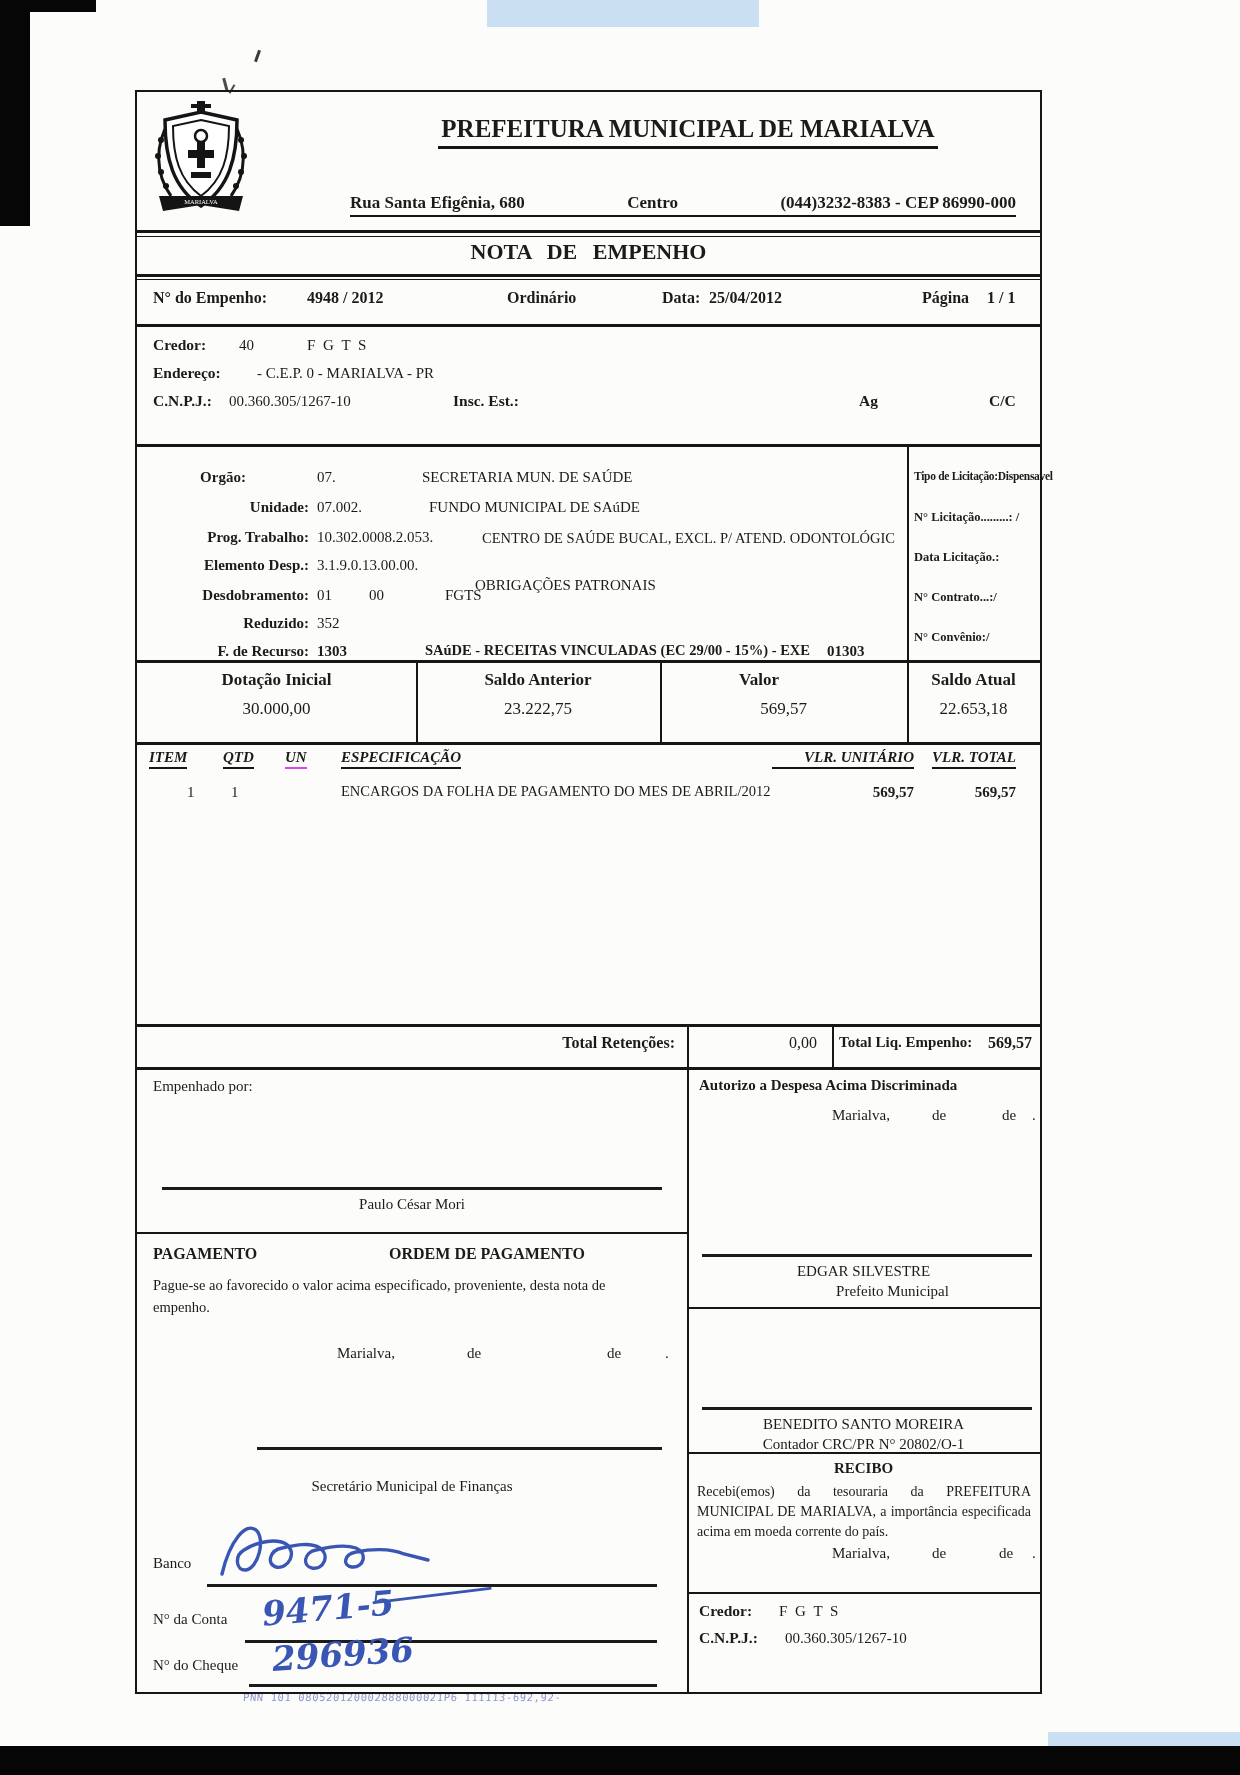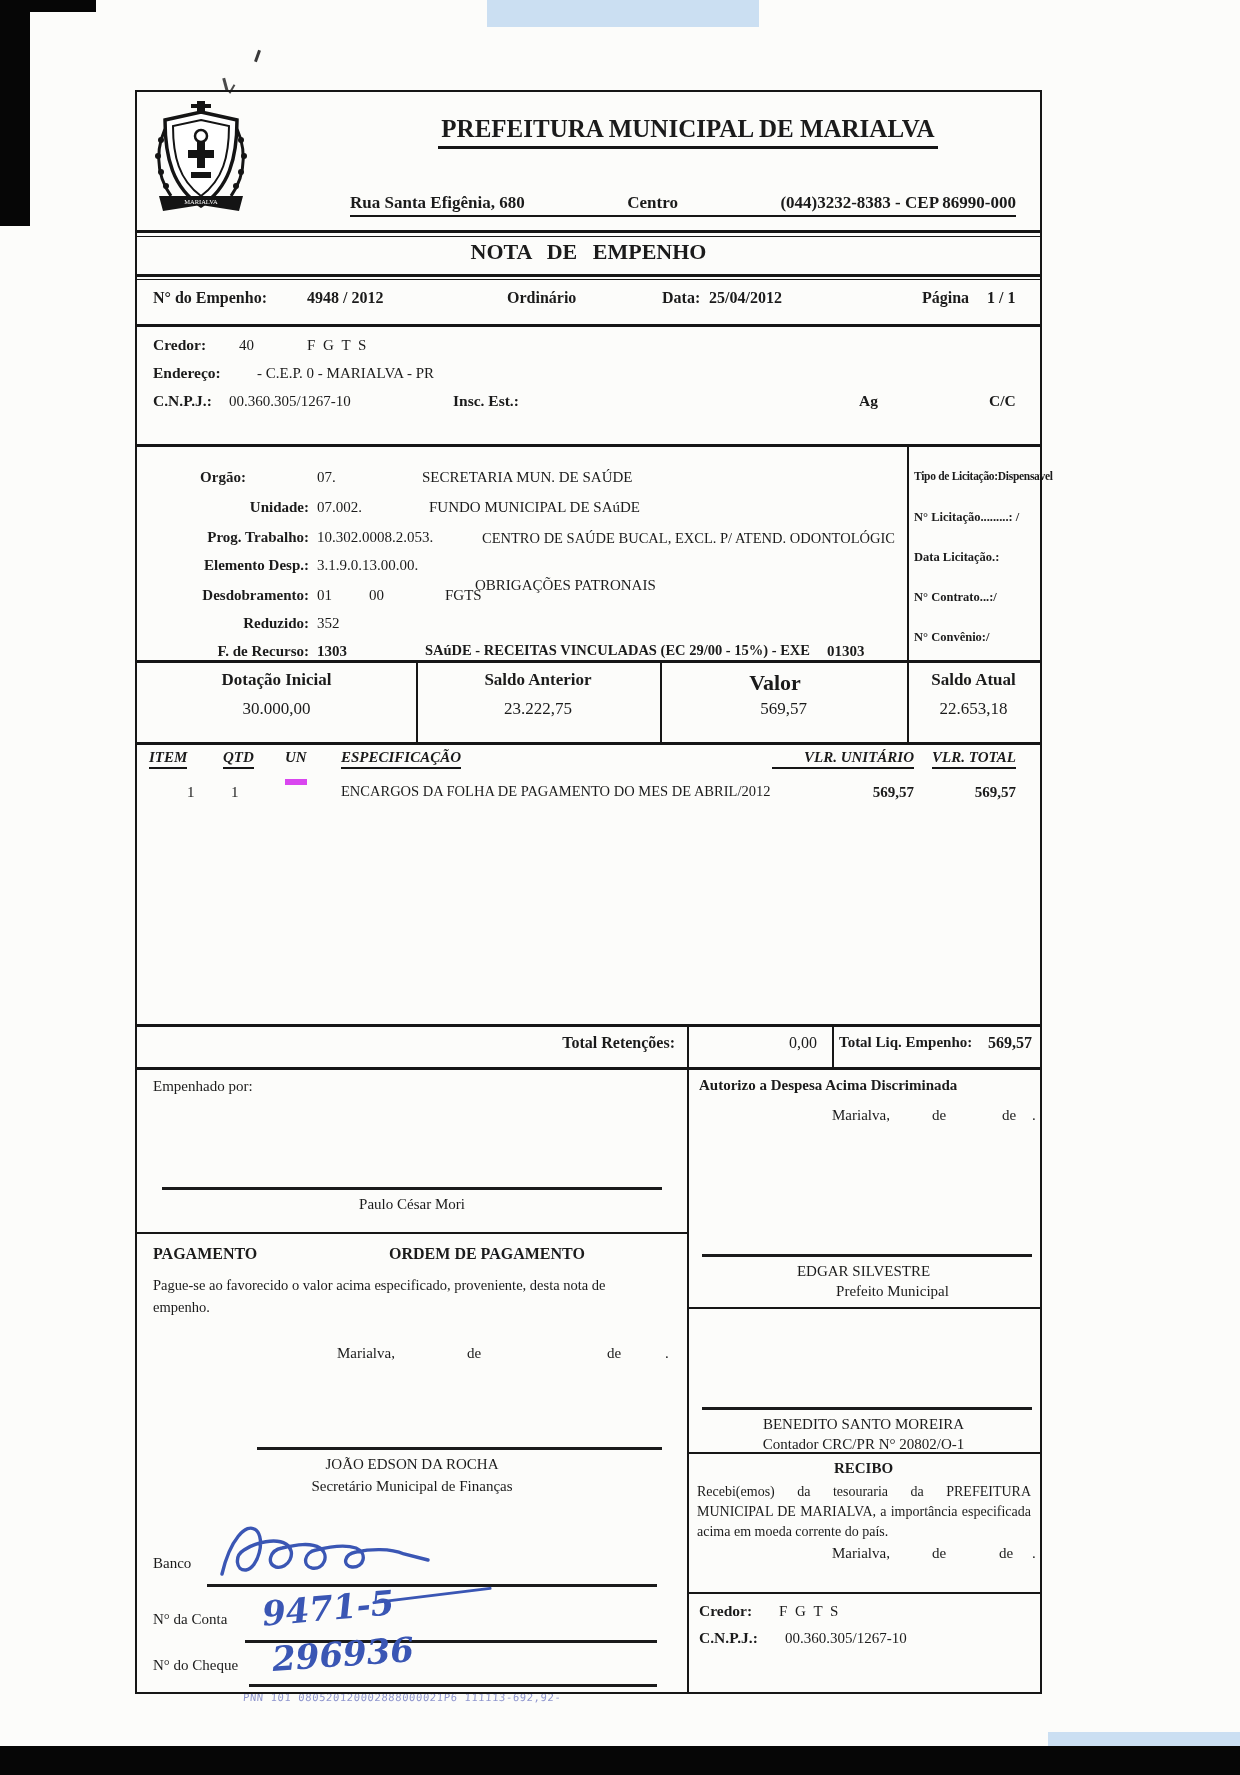--- a/index.html
+++ b/index.html
@@ -134,29 +134,29 @@
     <span class="t b" style="left:777px;top:538px;font-size:12.5px;">N° Convênio:/</span>
 
     <div class="hr" style="left:0;top:568px;width:903px;height:3px;"></div>
     <div class="vr" style="left:279px;top:568px;height:82px;"></div>
     <div class="vr" style="left:523px;top:568px;height:82px;"></div>
     <div class="vr" style="left:770px;top:568px;height:82px;"></div>
     <span class="t b ctr" style="left:0;top:578px;width:279px;font-size:17px;">Dotação Inicial</span>
     <span class="t ctr" style="left:0;top:607px;width:279px;font-size:17px;">30.000,00</span>
     <span class="t b ctr" style="left:279px;top:578px;width:244px;font-size:17px;">Saldo Anterior</span>
     <span class="t ctr" style="left:279px;top:607px;width:244px;font-size:17px;">23.222,75</span>
-    <span class="t b ctr" style="left:523px;top:578px;width:198px;font-size:22px;margin-left:16px;">Valor</span>
+    <span class="t b ctr" style="left:523px;top:578px;width:198px;font-size:17px;">Valor</span>
     <span class="t ctr" style="left:523px;top:607px;width:247px;font-size:17px;">569,57</span>
     <span class="t b ctr" style="left:770px;top:578px;width:133px;font-size:17px;">Saldo Atual</span>
     <span class="t ctr" style="left:770px;top:607px;width:133px;font-size:17px;">22.653,18</span>
     <div class="hr" style="left:0;top:650px;width:903px;height:3px;"></div>
 
     <span class="t b i" style="left:12px;top:656px;border-bottom:2px solid #161616;padding-bottom:1px;">ITEM</span>
     <span class="t b i" style="left:86px;top:656px;border-bottom:2px solid #161616;padding-bottom:1px;">QTD</span>
-    <span class="t b i" style="left:148px;top:656px;border-bottom:6px solid #d946ef;padding-bottom:13px;">UN</span>
+    <span class="t b i" style="left:148px;top:656px;border-bottom:2px solid #d946ef;padding-bottom:1px;">UN</span>
     <span class="t b i" style="left:204px;top:656px;border-bottom:2px solid #161616;padding-bottom:1px;">ESPECIFICAÇÃO</span>
     <span class="t b i" style="left:635px;top:656px;width:142px;text-align:right;border-bottom:2px solid #161616;padding-bottom:1px;">VLR. UNITÁRIO</span>
     <span class="t b i" style="left:795px;top:656px;width:84px;text-align:right;border-bottom:2px solid #161616;padding-bottom:1px;">VLR. TOTAL</span>
 
     <span class="t" style="left:50px;top:691px;">1</span>
     <span class="t" style="left:94px;top:691px;">1</span>
     <span class="t" style="left:204px;top:691px;font-size:14.5px;">ENCARGOS DA FOLHA DE PAGAMENTO DO MES DE ABRIL/2012</span>
     <span class="t b" style="left:635px;top:691px;width:142px;text-align:right;">569,57</span>
     <span class="t b" style="left:795px;top:691px;width:84px;text-align:right;">569,57</span>
 
@@ -177,21 +177,20 @@
     <div class="hr" style="left:0;top:1140px;width:550px;"></div>
 
     <span class="t b" style="left:16px;top:1152px;font-size:16px;">PAGAMENTO</span>
     <span class="t b ctr" style="left:150px;top:1152px;width:400px;font-size:16px;">ORDEM DE PAGAMENTO</span>
     <div class="t" style="left:16px;top:1183px;width:460px;font-size:14.5px;line-height:1.5;white-space:normal;">Pague-se ao favorecido o valor acima especificado, proveniente, desta nota de empenho.</div>
     <span class="t" style="left:200px;top:1252px;">Marialva,</span>
     <span class="t" style="left:330px;top:1252px;">de</span>
     <span class="t" style="left:470px;top:1252px;">de</span>
     <span class="t" style="left:528px;top:1252px;">.</span>
     <div class="sig" style="left:120px;top:1355px;width:405px;"></div>
-    <span class="t ctr" style="left:0;top:1363px;width:550px;">JOÃO EDSON DA ROCHA</span>
     <span class="t ctr" style="left:0;top:1385px;width:550px;">Secretário Municipal de Finanças</span>
 
     <span class="t" style="left:16px;top:1462px;">Banco</span>
     <div class="sig" style="left:70px;top:1492px;width:450px;"></div>
     <svg class="abs" style="left:75px;top:1420px;" width="230" height="74" viewBox="0 0 230 74">
       <path d="M10,62 C18,28 34,10 44,18 C54,27 46,56 34,58 C24,59 22,44 32,38 C44,30 64,26 74,32 C86,40 76,58 64,55 C54,52 58,38 70,36 C84,33 98,30 108,36 C118,43 112,58 100,56 C90,54 92,40 104,38 C116,35 132,32 144,36 C156,41 152,56 140,55 C130,54 132,42 144,40 C158,37 178,36 192,42 L216,48" fill="none" stroke="#3a56b4" stroke-width="3.4" stroke-linecap="round"></path>
     </svg>
 
     <span class="t" style="left:16px;top:1518px;">N° da Conta</span>
     <div class="sig" style="left:108px;top:1548px;width:412px;"></div>

